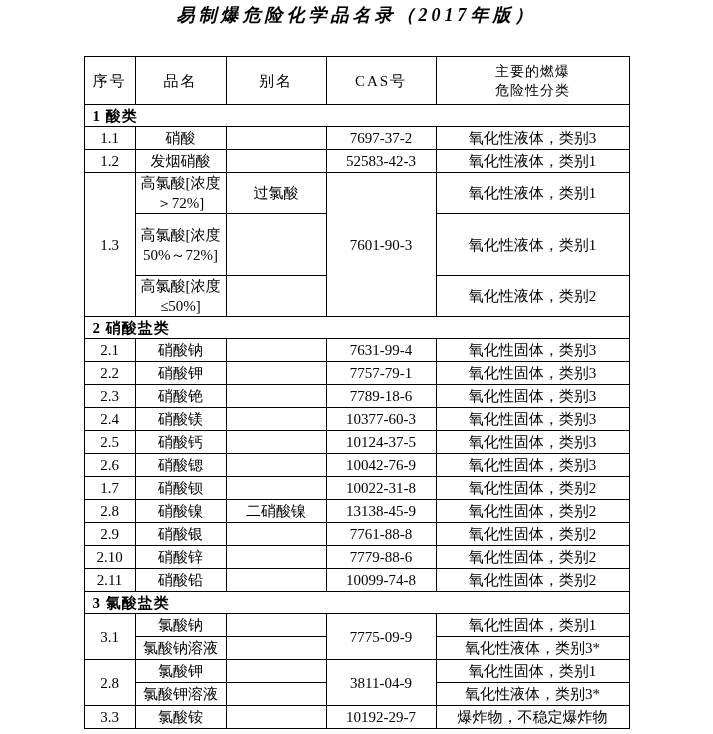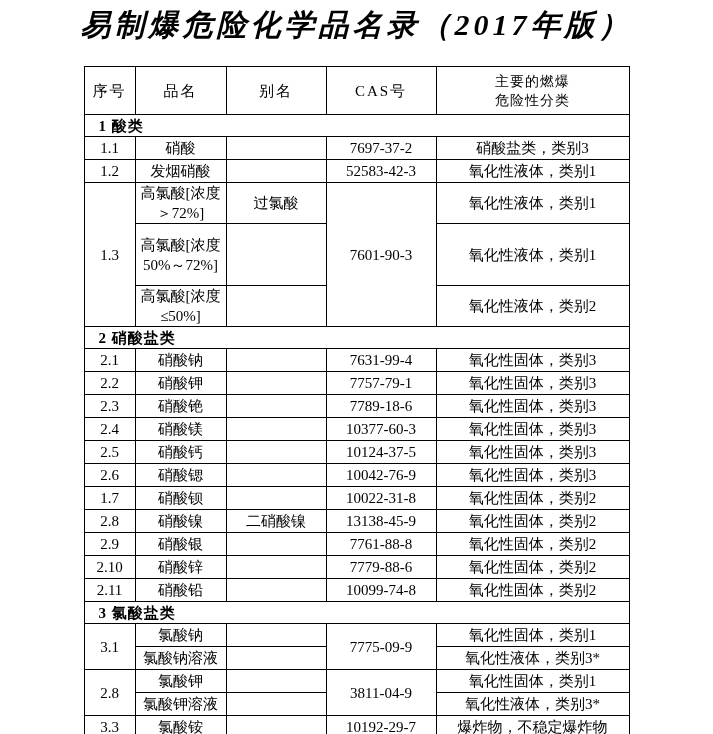--- a/index.html
+++ b/index.html
@@ -6,22 +6,22 @@
   body {
     width: 713px;
     height: 734px;
     background: #ffffff;
     color: #000000;
     font-family: "Liberation Serif", "DejaVu Serif", serif;
     overflow: hidden;
   }
   .page-title {
     text-align: center;
-    padding-top: 12px;
-    font-size: 30px;
+    padding-top: 2px;
+    font-size: 18px;
     font-weight: bold;
     font-style: italic;
     letter-spacing: 4px;
     line-height: 26px;
   }
   table.chem {
     border-collapse: collapse;
     table-layout: fixed;
     width: 545px;
     margin: 28px auto 0 auto;
@@ -37,21 +37,21 @@
     word-break: break-all;
     overflow: hidden;
   }
   tr.hdr { height: 48px; padding-left: 24px; }
   tr.hdr th { font-size: 15px; letter-spacing: 2px; }
   tr.hdr th .two-line { font-size: 14px; line-height: 19px; letter-spacing: 1px; }
   tr.sec { height: 22px; }
   tr.sec td {
     text-align: left;
     font-weight: bold;
-    padding-left: 14px;
+    padding-left: 8px;
     font-size: 15px;
     letter-spacing: 1px;
   }
   tr.r { height: 23px; }
   tr.h37 { height: 37px; }
   tr.h62 { height: 62px; }
   tr.h40 { height: 40px; margin-left: 29px; }
 </style>
 </head>
 <body>
@@ -80,21 +80,21 @@
   </tr>
 
   <tr class="sec">
     <td colspan="5">1 酸类</td>
   </tr>
   <tr class="r">
     <td>1.1</td>
     <td>硝酸</td>
     <td></td>
     <td>7697-37-2</td>
-    <td>硝酸盐类，类别3</td>
+    <td>氧化性液体，类别3</td>
   </tr>
   <tr class="r">
     <td>1.2</td>
     <td>发烟硝酸</td>
     <td></td>
     <td>52583-42-3</td>
     <td>氧化性液体，类别1</td>
   </tr>
   <tr class="r h37">
     <td rowspan="3">1.3</td>

